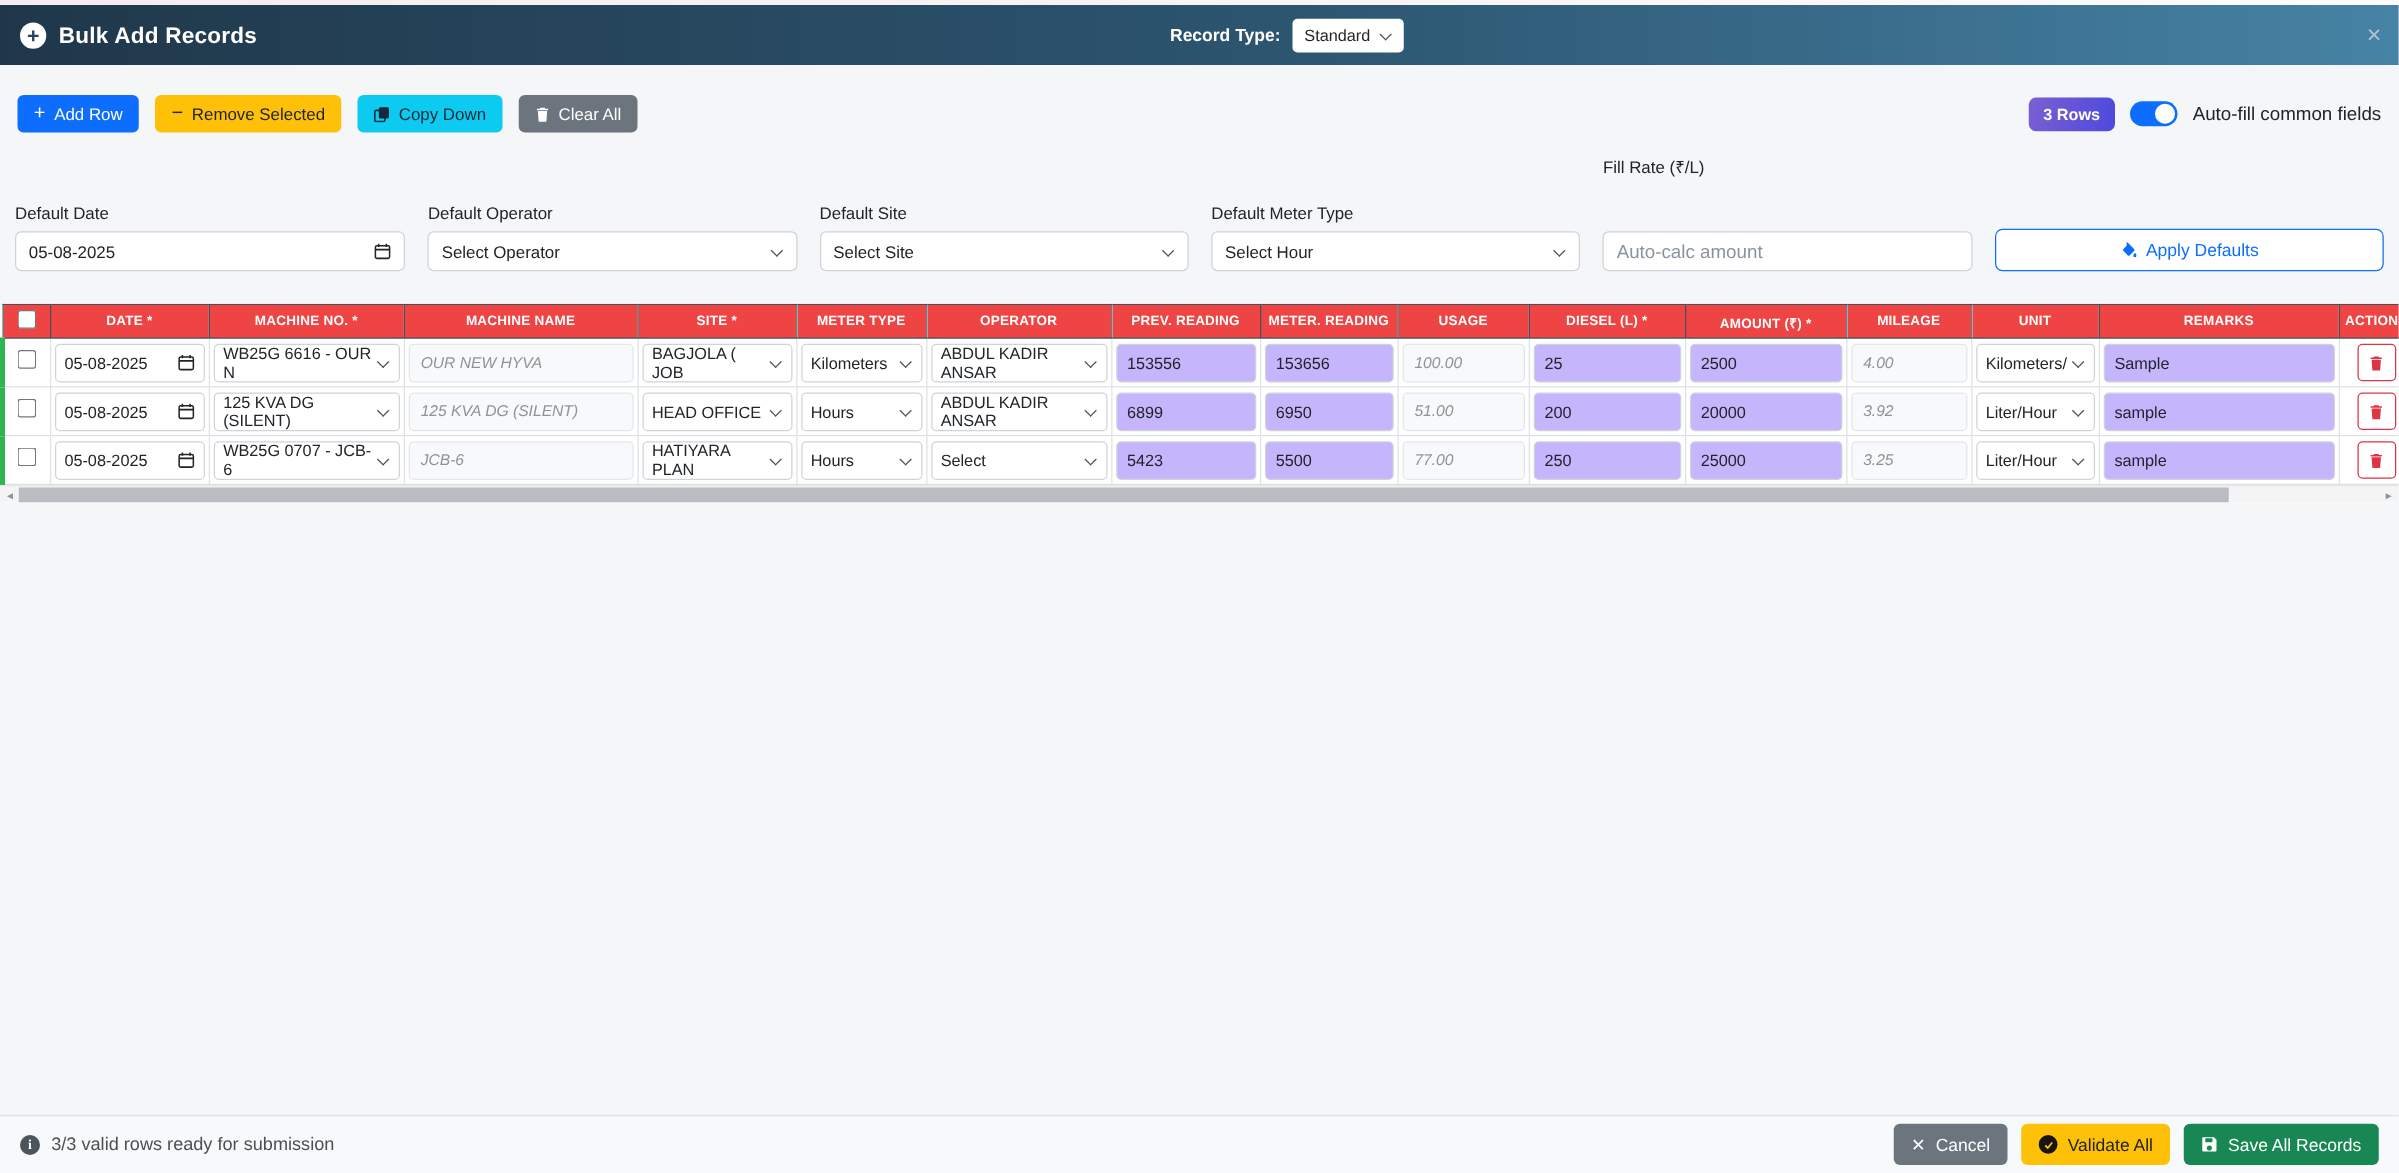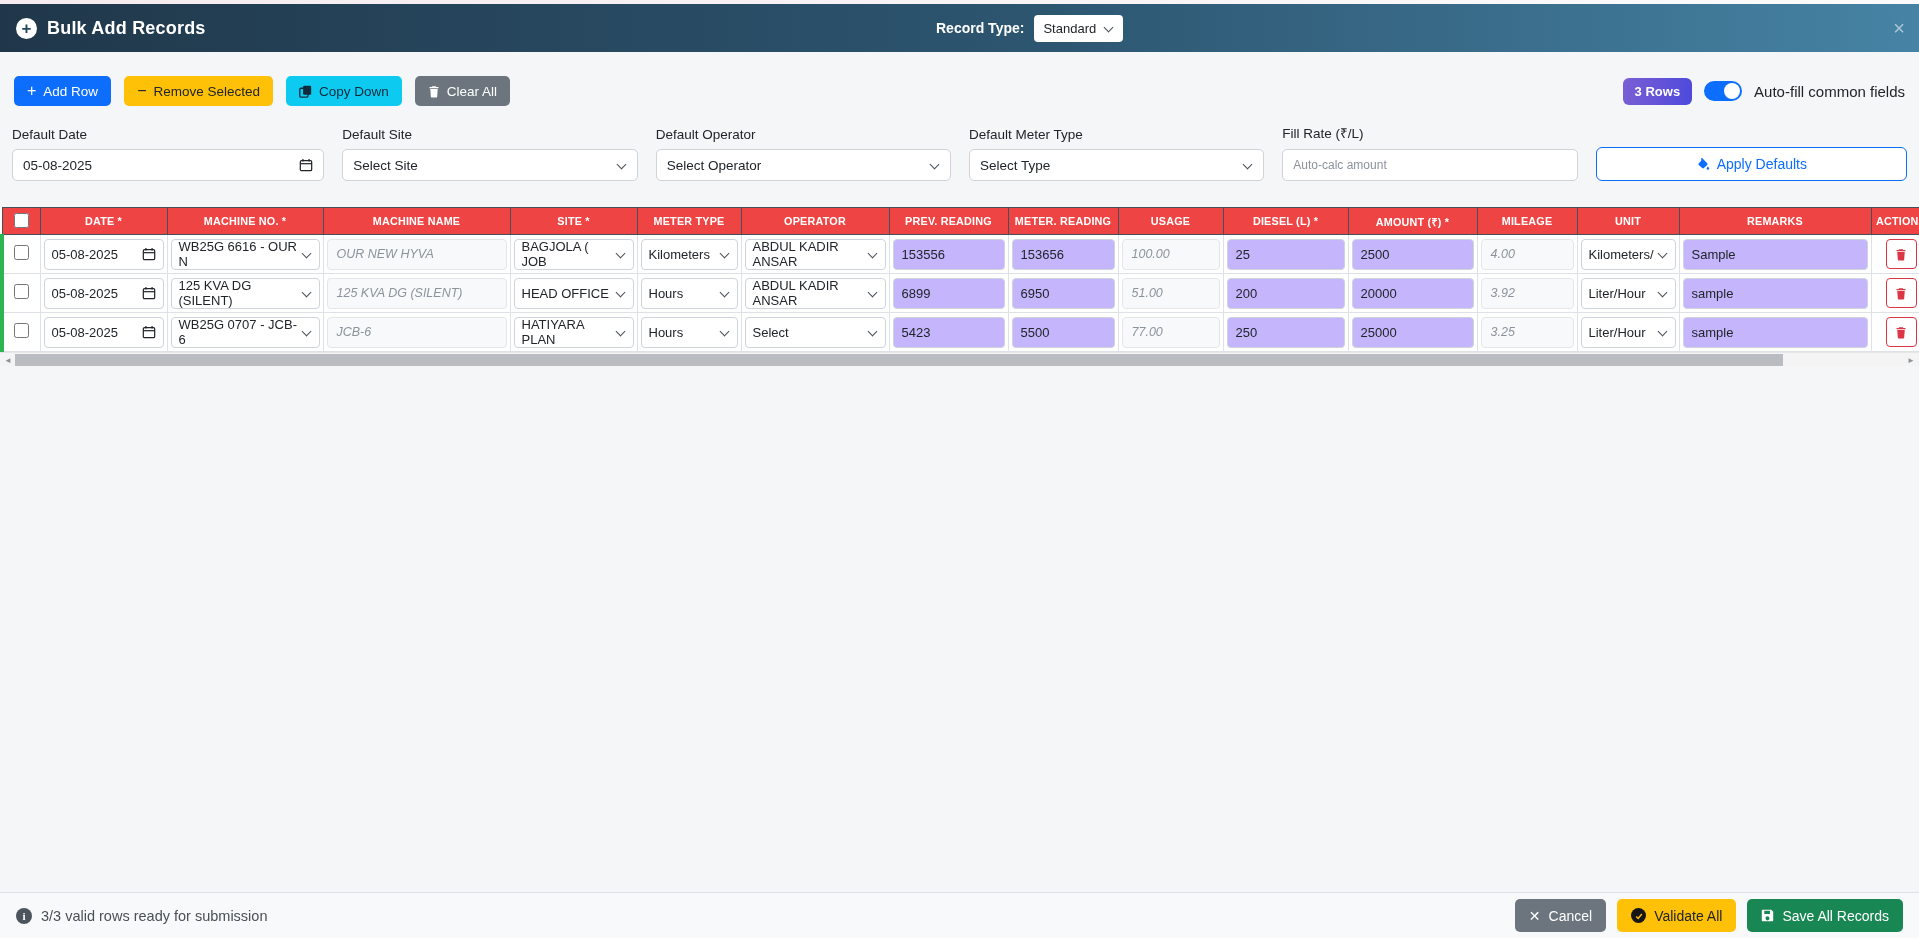--- a/index.html
+++ b/index.html
@@ -32,21 +32,21 @@
   .field { display:flex; flex-direction:column;justify-content:space-between; }
   .field label { font-size:13.5px; color:#212529; margin-bottom:7px; }
   .inputlike { height:32px; border:1px solid #ced4da; border-radius:5px; background:#fff; display:flex; align-items:center; padding:0 10px; font-size:13.5px; color:#212529; }
   .sel { justify-content:space-between; cursor:pointer; gap:6px; }
   .sel .sel-text { white-space:nowrap; overflow:hidden; flex:1; }
   .chev { width:10px; height:10px; flex:0 0 auto; display:inline-block; position:relative; }
   .chev::before { content:""; position:absolute; left:1px; top:1px; width:6px; height:6px; border-right:1.6px solid #495057; border-bottom:1.6px solid #495057; transform:rotate(45deg); }
   .w-date{width:313px;} .w-def{width:296px;} .w-apply{width:312px;}
   .cal { width:14px; height:14px; flex:0 0 auto; }
   .datefield { justify-content:space-between; cursor:pointer; }
-  input.txt { height:32px; border:1px solid #ced4da; border-radius:5px; background:#fff; padding:0 10px; font-size:12px; color:#212529; font-family:inherit; width:100%; }
+  input.txt { height:32px; border:1px solid #ced4da; border-radius:5px; background:#fff; padding:0 10px; font-size:15px; color:#212529; font-family:inherit; width:100%;margin-top:36px; }
   input.txt::placeholder { color:#8a939b; }
   .btn-apply { height:34px; border:1px solid #0d6efd; background:#fff; color:#0d6efd; border-radius:6px; font-size:14px; display:flex; align-items:center; justify-content:center; gap:7px; cursor:pointer; font-family:inherit; }
   
   .table-wrap { margin-top:26px; width:1919px; overflow:hidden; background:#fff; }
   table { border-collapse:collapse; table-layout:fixed; width:1929px; }
   th { background:#ef4444; color:#fff; font-size:10.8px; font-weight:700; height:27px; text-align:center; border:1px solid #46505a; white-space:nowrap; overflow:hidden; letter-spacing:.2px; }
   td { border:1px solid #dee2e6; background:#fff; height:39px; padding:0 3px; vertical-align:middle; }
   td.cb, th.cb { text-align:center; }
   td.cb { border-left:4px solid #2eb552; }
   input[type=checkbox] { width:15px; height:15px; cursor:pointer; accent-color:#fff; }
@@ -132,37 +132,37 @@
       <span>05-08-2025</span>
       <svg class="cal" viewBox="0 0 16 16" fill="none" stroke="#212529" stroke-width="1.4">
           <rect x="1.5" y="3" width="13" height="11.5" rx="1.5"></rect>
           <line x1="1.5" y1="6.5" x2="14.5" y2="6.5"></line>
           <line x1="4.5" y1="1.2" x2="4.5" y2="4"></line>
           <line x1="11.5" y1="1.2" x2="11.5" y2="4"></line>
         </svg>
     </div>
   </div>
   <div class="field w-def">
+    <label>Default Operator</label>
+    <div class="inputlike sel">
+      <span class="sel-text">Select Operator</span>
+      <span class="chev"></span>
+    </div>
+  </div>
+  <div class="field w-def">
     <label>Default Site</label>
     <div class="inputlike sel">
       <span class="sel-text">Select Site</span>
       <span class="chev"></span>
     </div>
   </div>
   <div class="field w-def">
-    <label>Default Operator</label>
-    <div class="inputlike sel">
-      <span class="sel-text">Select Operator</span>
-      <span class="chev"></span>
-    </div>
-  </div>
-  <div class="field w-def">
     <label>Default Meter Type</label>
     <div class="inputlike sel">
-      <span class="sel-text">Select Type</span>
+      <span class="sel-text">Select Hour</span>
       <span class="chev"></span>
     </div>
   </div>
   <div class="field w-def">
     <label>Fill Rate (₹/L)</label>
     <input class="txt" placeholder="Auto-calc amount" style="">
   </div>
   <div class="field w-apply">
     <button class="btn-apply">
       <svg width="14" height="14" viewBox="0 0 16 16" fill="#0d6efd">

